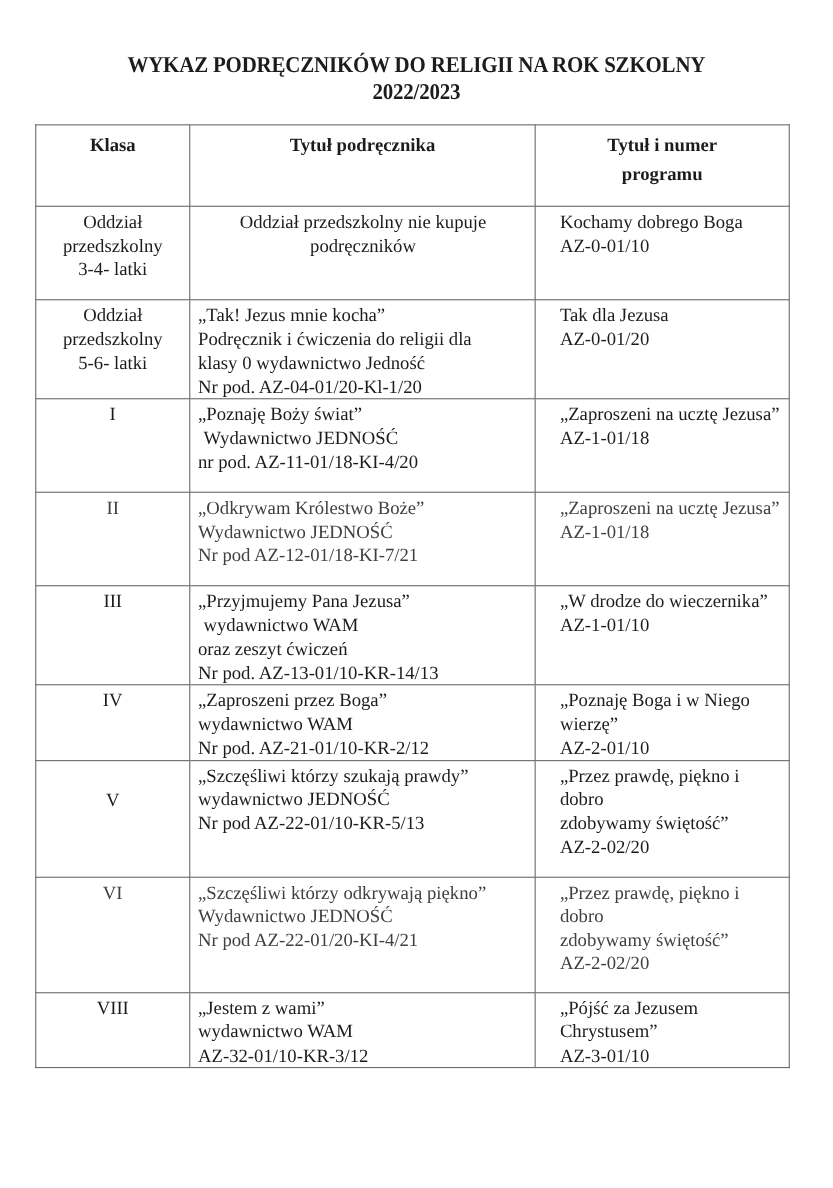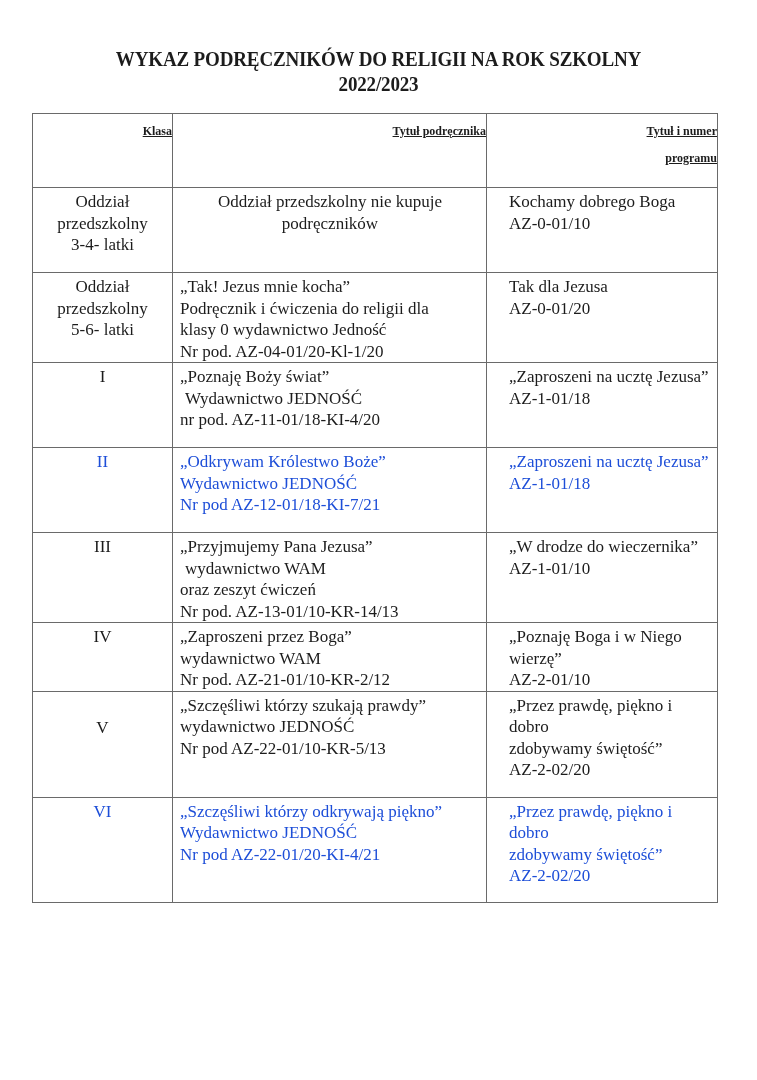--- a/index.html
+++ b/index.html
@@ -14,30 +14,30 @@
   }
   .title div { white-space: nowrap; }
   table {
     position: absolute; left: 32px; top: 113px; width: 685px;
     border-collapse: collapse; table-layout: fixed;
   }
   td, th {
     border: 1px solid #6a6a6a; vertical-align: top; padding: 0;
     font-size: 17px; line-height: 21.5px; font-weight: normal;
   }
-  th { font-weight: bold; font-size: 12px; line-height: 27px; text-align: right; padding-top: 4px; text-decoration: underline; }
+  th { font-weight: bold; font-size: 17px; line-height: 27px; text-align: center; padding-top: 4px; }
   col.c1 { width: 140px; }
   col.c2 { width: 314px; }
   col.c3 { width: 231px; }
   .klasa { text-align: center; padding-top: 3px; }
   .book { padding: 3px 6px 0 7px; }
   .book.center { text-align: center; }
   .prog { padding: 3px 4px 0 22px; }
   .line { display: block; white-space: nowrap; }
-  tr.red td { color: #1d4ed8; }
+  tr.red td { color: #404040; }
 </style>
 </head>
 <body>
 
 <div class="title">
   <div>WYKAZ PODRĘCZNIKÓW DO RELIGII NA ROK SZKOLNY</div>
   <div>2022/2023</div>
 </div>
 
 <table>
@@ -172,14 +172,29 @@
           <span class="line">Wydawnictwo JEDNOŚĆ</span>
           <span class="line">Nr pod  AZ-22-01/20-KI-4/21</span>
         </td>
         <td class="prog">
           <span class="line">„Przez prawdę, piękno i</span>
           <span class="line">dobro</span>
           <span class="line">zdobywamy świętość”</span>
           <span class="line">AZ-2-02/20</span>
         </td>
       </tr>
+      <tr style="height: 64px;">
+        <td class="klasa">
+          <span class="line">VIII</span>
+        </td>
+        <td class="book">
+          <span class="line">„Jestem z wami”</span>
+          <span class="line">wydawnictwo WAM</span>
+          <span class="line">AZ-32-01/10-KR-3/12</span>
+        </td>
+        <td class="prog">
+          <span class="line">„Pójść za Jezusem</span>
+          <span class="line">Chrystusem”</span>
+          <span class="line">AZ-3-01/10</span>
+        </td>
+      </tr>
     </tbody>
 </table>
 
 </body></html>

